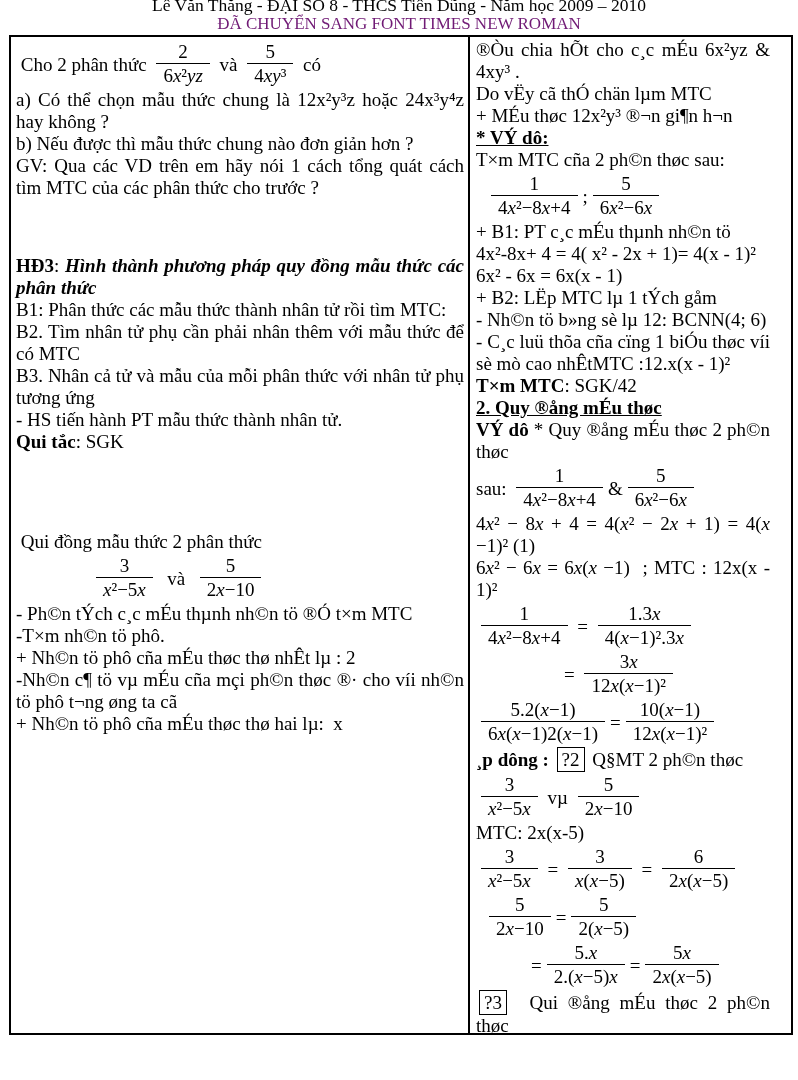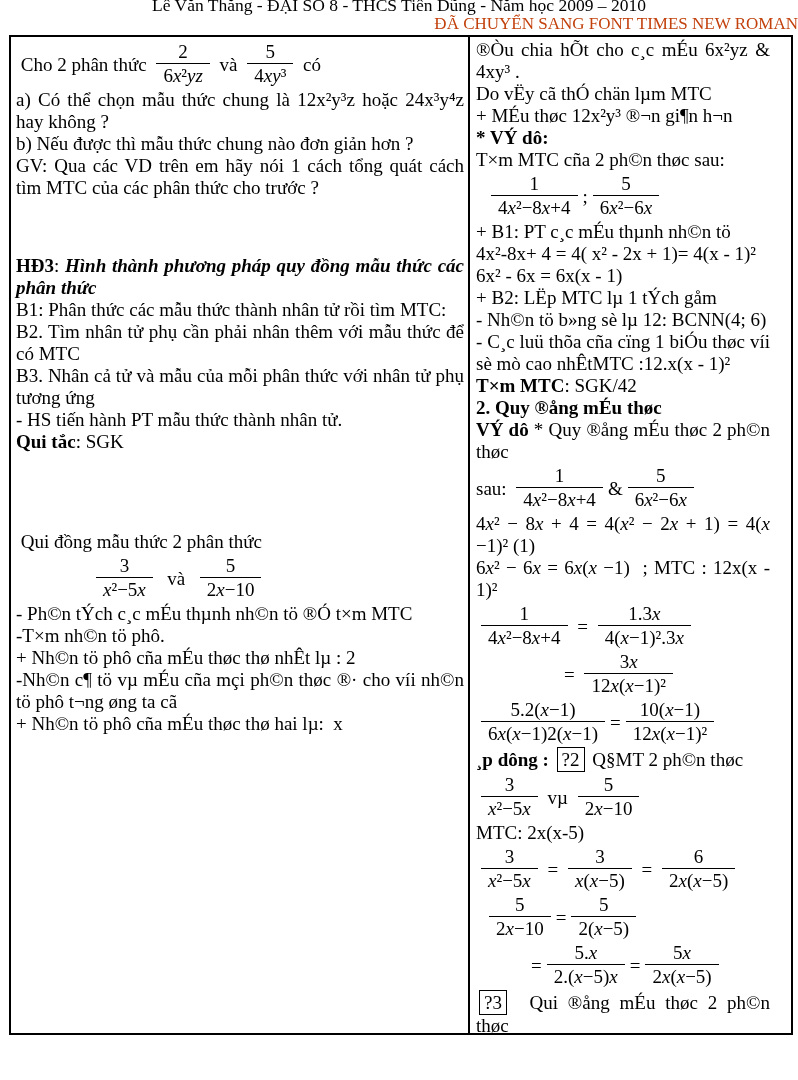--- a/index.html
+++ b/index.html
@@ -20,30 +20,30 @@
   .col-right{flex:1;padding-left:6px;padding-right:21px;}
   .p{margin:0;text-align:justify;white-space:pre-wrap;line-height:22px;}
   .gap{width:100%;}
   .frac-line{display:flex;align-items:center;margin:2px 0;line-height:21px;}
   .frac-line > span{white-space:pre;}
   .frac{display:inline-block;text-align:center;margin:0 5px;vertical-align:middle;}
   .frac .num{display:block;border-bottom:1.6px solid #000;padding:0 7px;line-height:22px;}
   .frac .den{display:block;padding:0 7px;line-height:23px;}
   .b{font-weight:bold;}
   .i{font-style:italic;}
-  .u{margin-top:36px;}
+  .u{text-decoration:underline;margin-top:36px;}
   .boxed{border:1.6px solid #000;padding:0 4px;margin:0 3px;display:inline-block;line-height:23px;}
   i{font-style:italic;}
 </style>
 </head>
 <body>
 
 <div class="header">
   <div class="t1">Lê Văn Thăng - ĐẠI SỐ 8 - THCS Tiên Dũng  -  Năm học 2009 – 2010</div>
-  <div class="t2" style="color: #c2410c; text-align: right;">ĐÃ CHUYỂN SANG FONT TIMES NEW ROMAN</div>
+  <div class="t2" style="color: #701a75;">ĐÃ CHUYỂN SANG FONT TIMES NEW ROMAN</div>
 </div>
 
 <div class="doc-table">
   <div class="col col-left">
       <div class="frac-line">
         <span class=""> Cho 2 phân thức </span>
         <span class="frac"><span class="num">2</span><span class="den">6<i>x</i>²<i>yz</i></span></span>
         <span class=""> và </span>
         <span class="frac"><span class="num">5</span><span class="den">4<i>xy</i>³</span></span>
         <span class=""> có</span>

